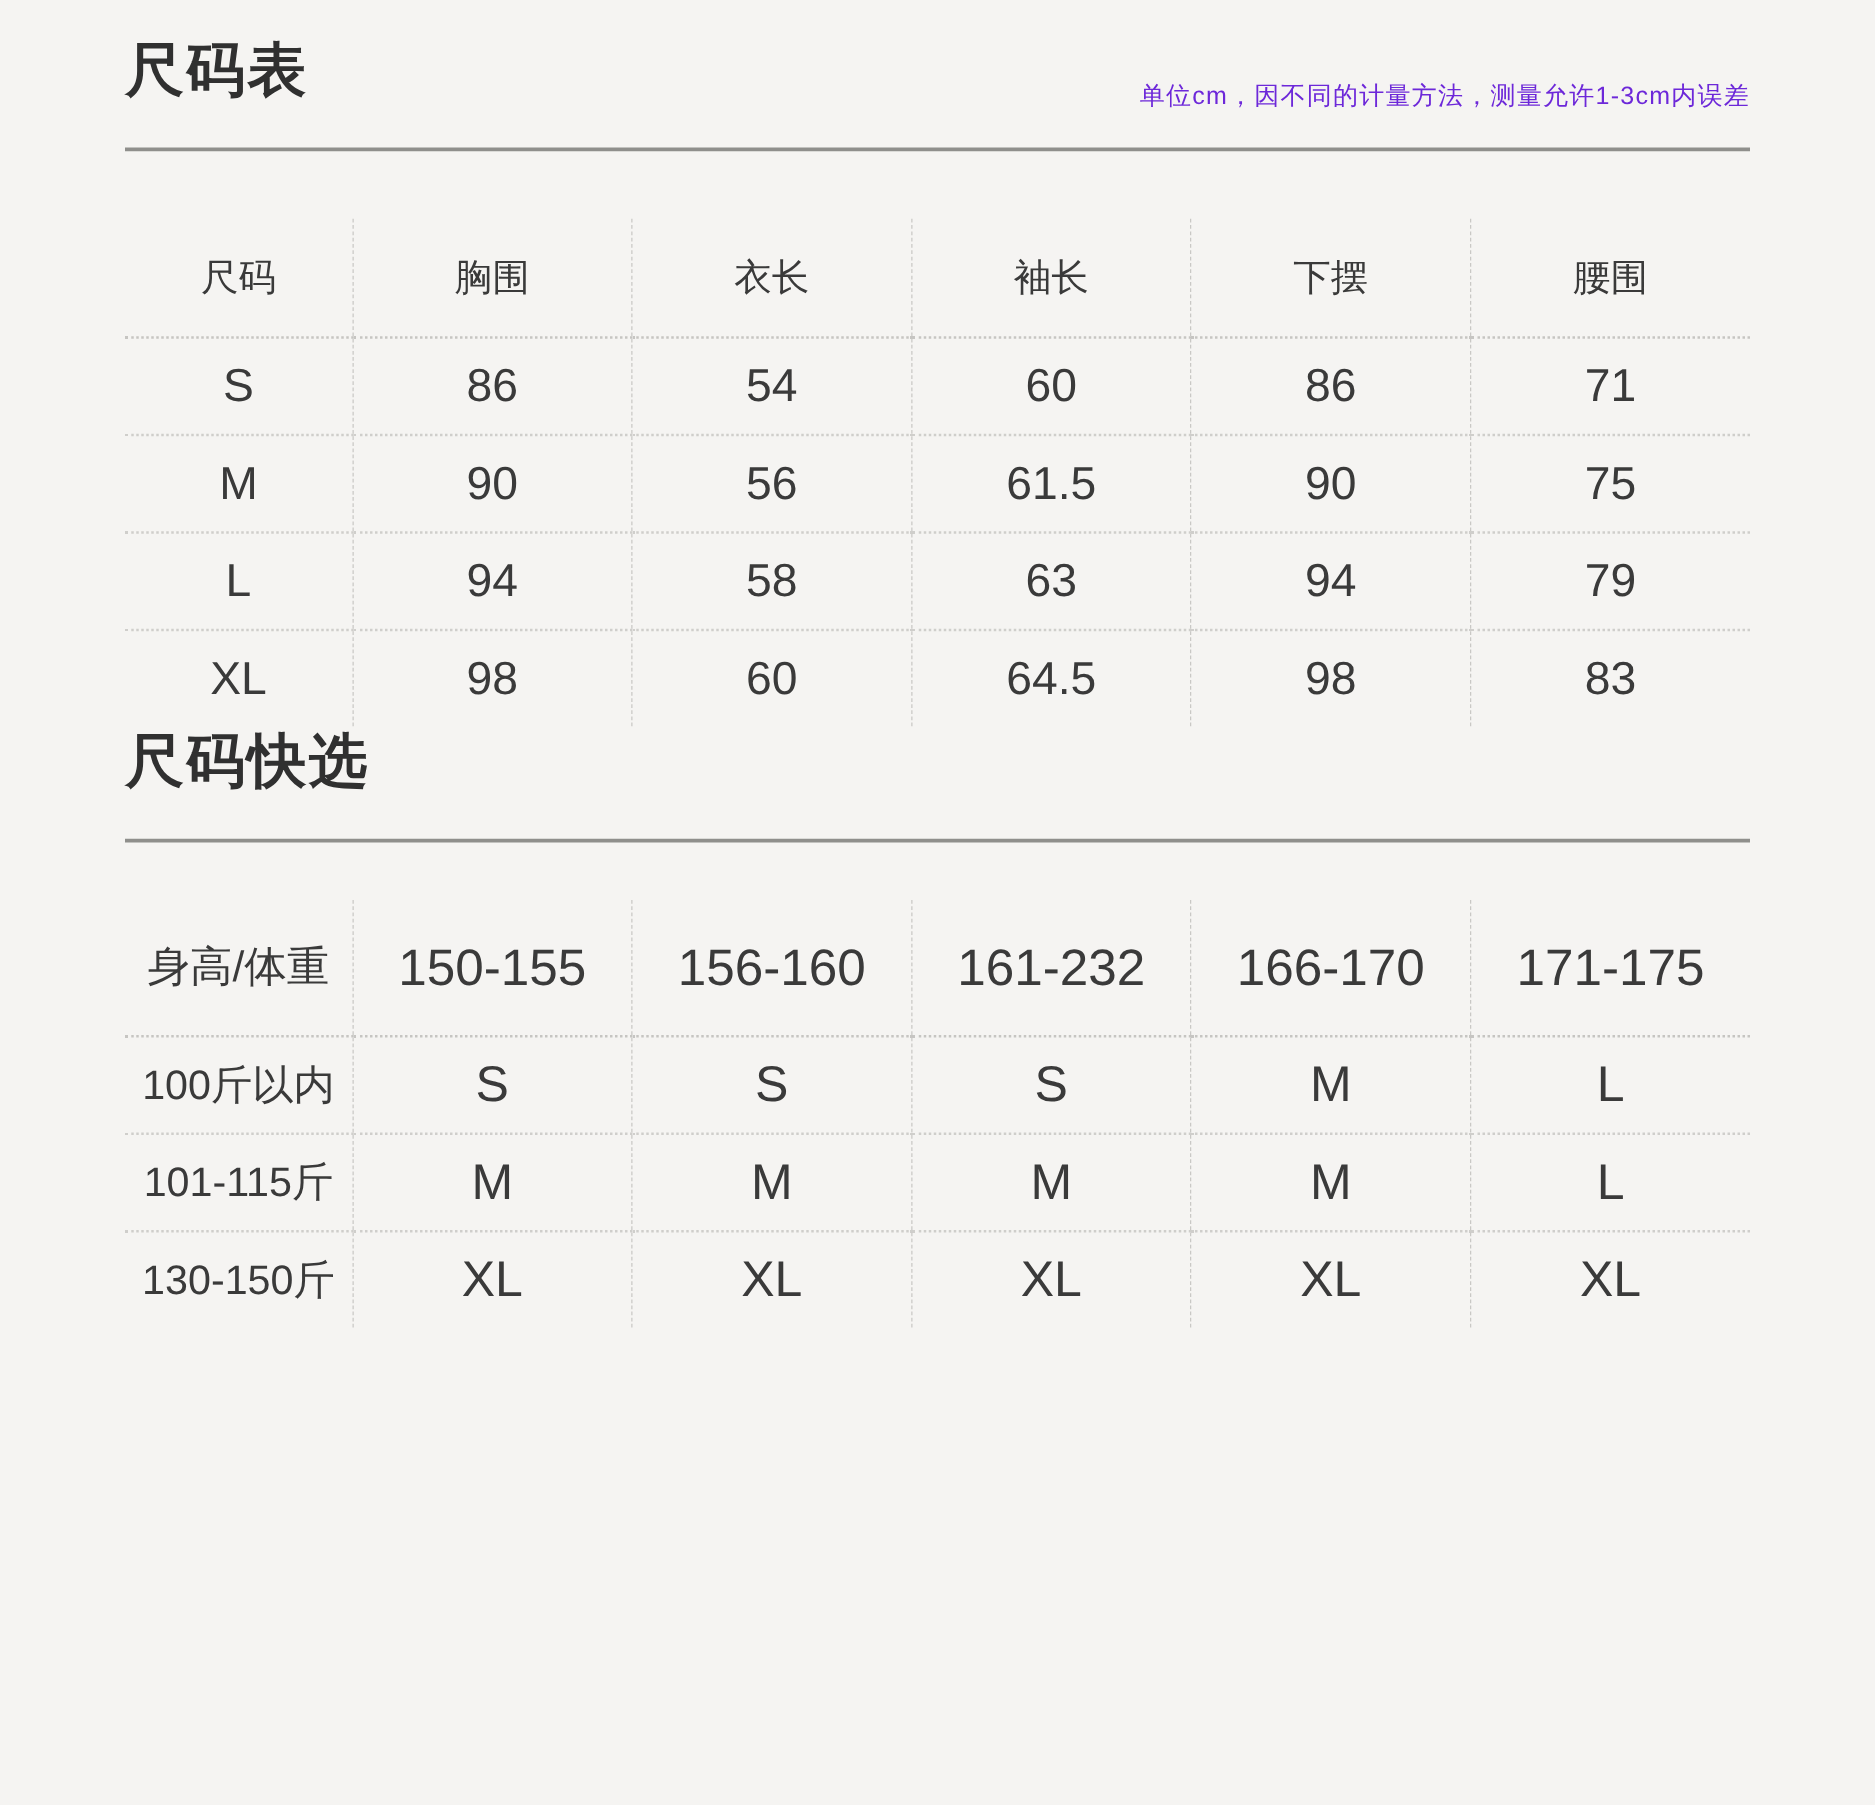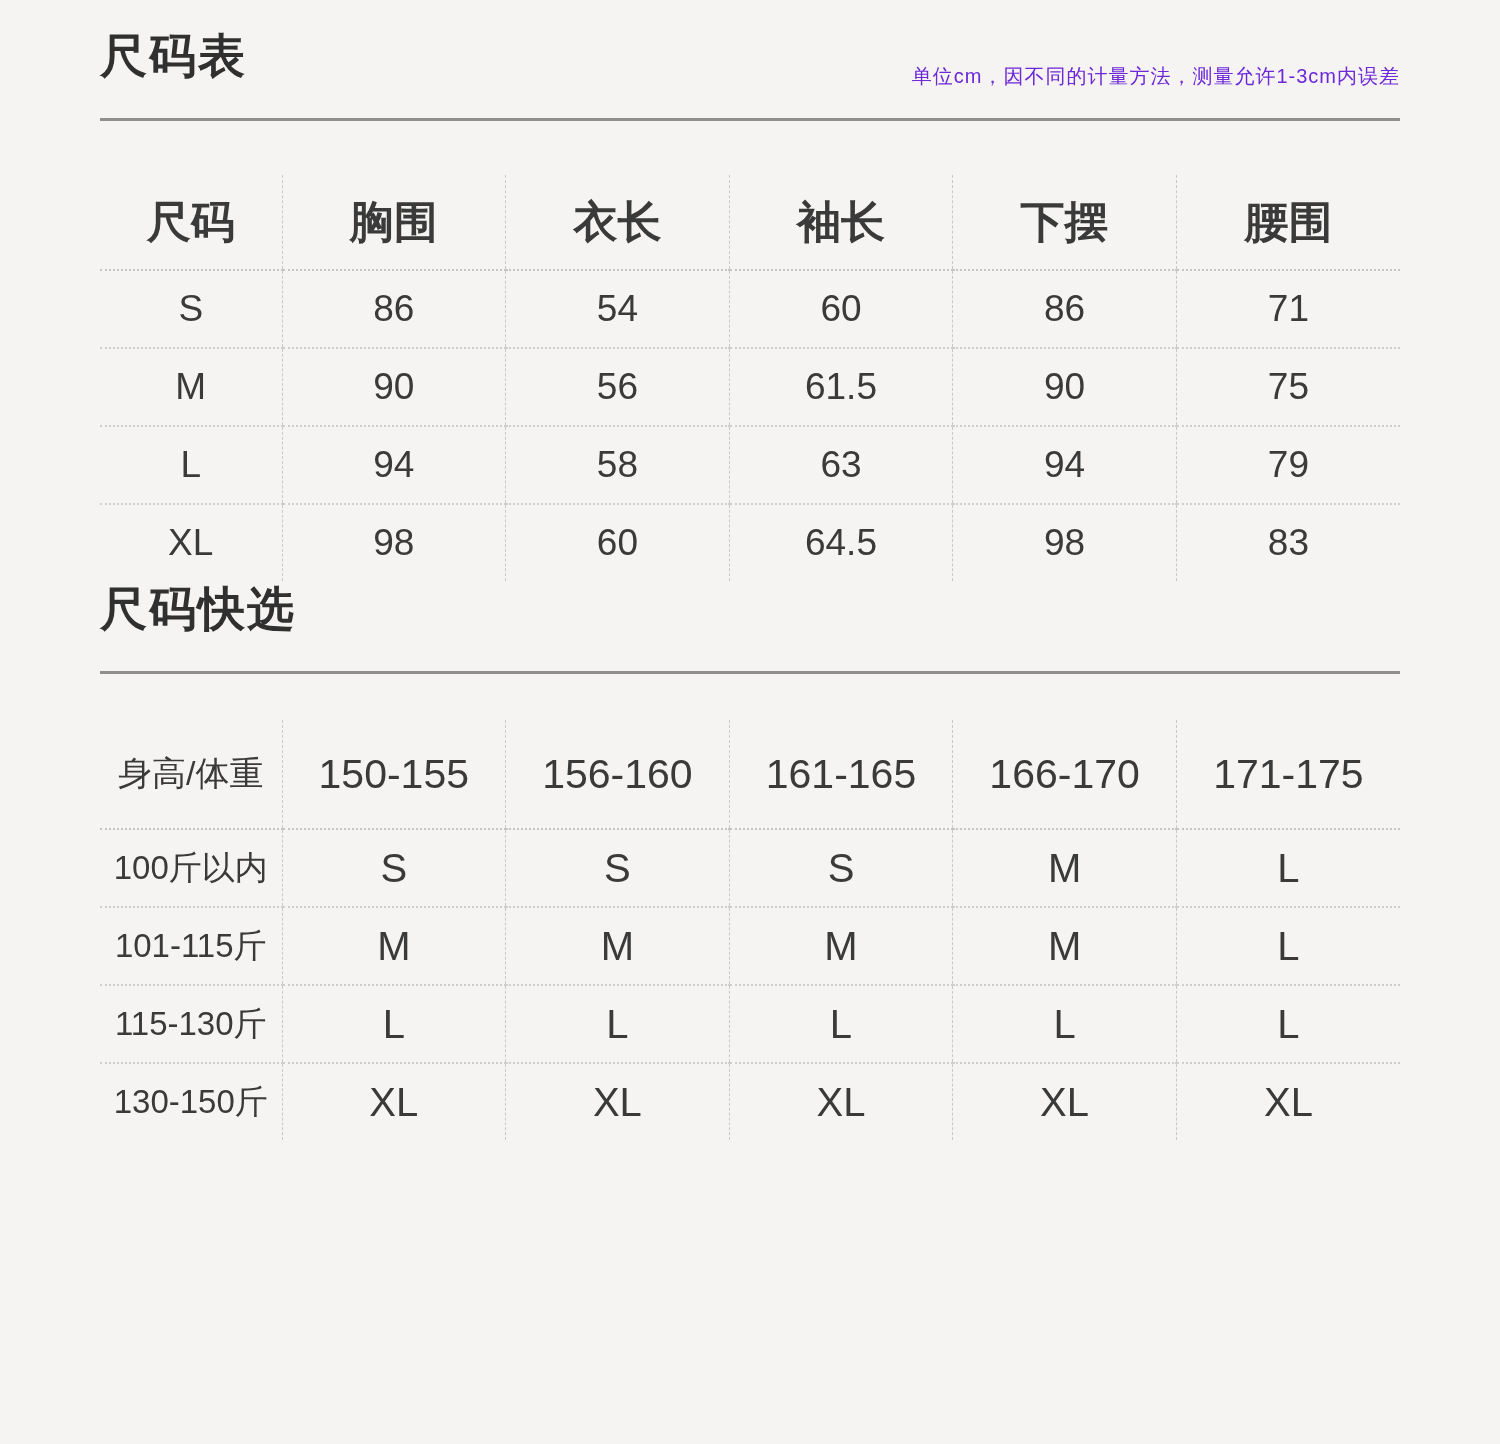--- a/index.html
+++ b/index.html
@@ -66,21 +66,21 @@
   .spec-table th:last-child, .spec-table td:last-child {
     border-right: none;
   }
   .spec-table thead th {
     border-bottom: 2px dotted #c6c5c2;
   }
   .spec-table tbody tr + tr td,
   .spec-table tbody tr + tr th {
     border-top: 2px dotted #cfcecb;
   }
-  .measurements thead th { height: 94px; font-size: 44px; font-weight: bold; }
+  .measurements thead th { height: 94px; font-size: 30px; }
   .measurements tbody td { height: 76px; font-size: 37px; }
   .quickselect thead th { height: 108px; font-size: 41px; }
   .quickselect thead th.rowhead { font-size: 34px; }
   .quickselect tbody th { height: 76px; font-size: 33px; text-align: center; }
   .quickselect tbody td { height: 76px; font-size: 40px; }
   col.first-col { width: 14%; }
 </style>
 </head>
 <body>
 
@@ -159,21 +159,21 @@
         <col>
         <col>
         <col>
         <col>
     </colgroup>
     <thead>
       <tr>
         <th class="rowhead">身高/体重</th>
         <th>150-155</th>
         <th>156-160</th>
-        <th>161-165</th>
+        <th>161-232</th>
         <th>166-170</th>
         <th>171-175</th>
       </tr>
     </thead>
     <tbody>
       <tr>
         <th>100斤以内</th>
         <td>S</td>
         <td>S</td>
         <td>S</td>
@@ -182,28 +182,20 @@
       </tr>
       <tr>
         <th>101-115斤</th>
         <td>M</td>
         <td>M</td>
         <td>M</td>
         <td>M</td>
         <td>L</td>
       </tr>
       <tr>
-        <th>115-130斤</th>
-        <td>L</td>
-        <td>L</td>
-        <td>L</td>
-        <td>L</td>
-        <td>L</td>
-      </tr>
-      <tr>
         <th>130-150斤</th>
         <td>XL</td>
         <td>XL</td>
         <td>XL</td>
         <td>XL</td>
         <td>XL</td>
       </tr>
     </tbody>
   </table>
 

